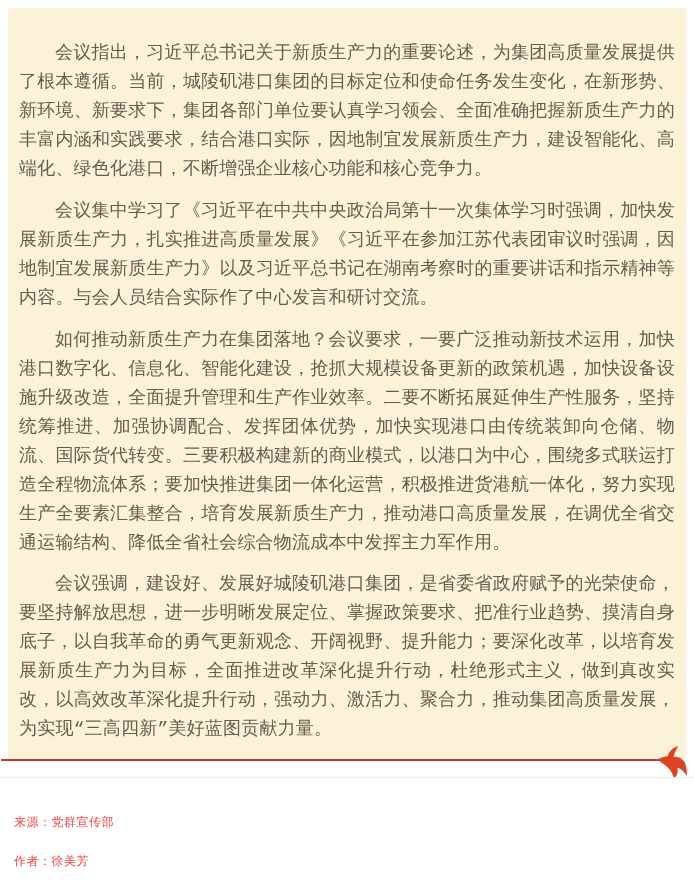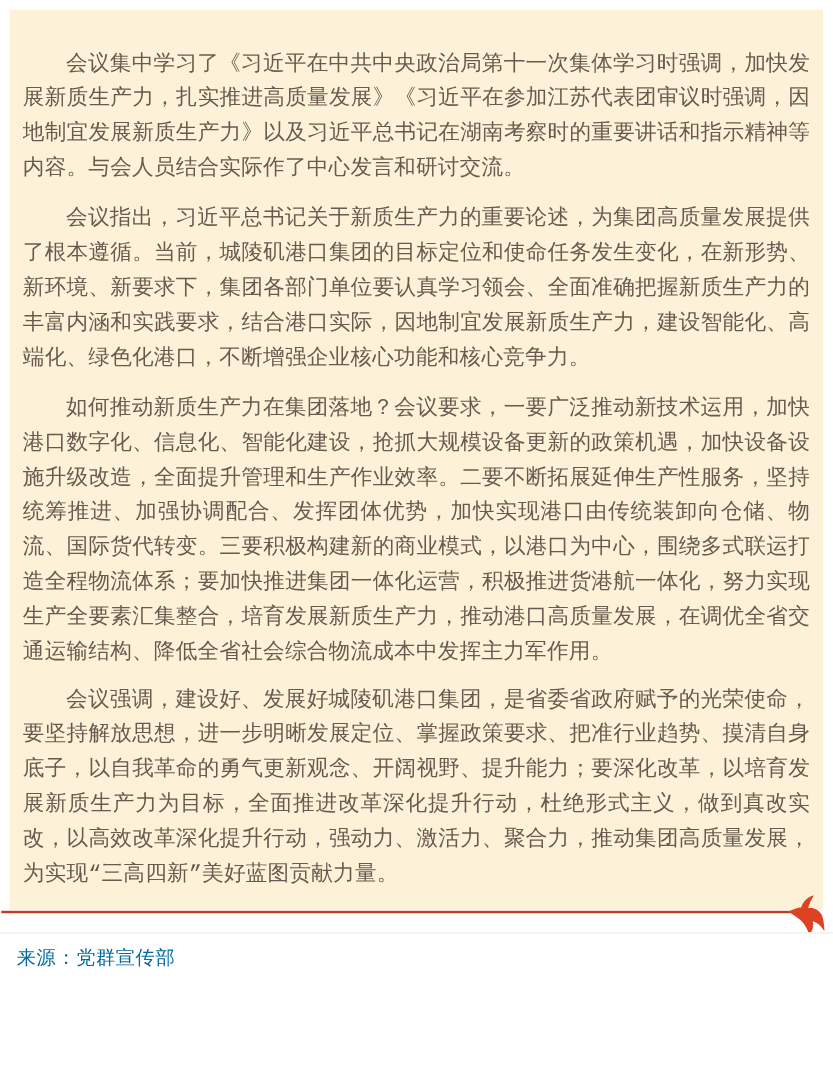--- a/index.html
+++ b/index.html
@@ -54,52 +54,58 @@
   
   .footer {
     position: absolute;
     left: 0; top: 777px;
     width: 694px;
     border-top: 1px solid #ececec;
     padding: 13px 0 0 14px;
     background: #ffffff;
   }
   .meta-row {
-    font-size: 16px;
+    font-size: 12px;
     line-height: 15px;
-    color: #0369a1;
+    color: #ef4444;
     margin-bottom: 17px;
     letter-spacing: 0.5px;
+    margin-top: 24px;
   }
   .meta-row .pair { margin-right: 8px; }
   .meta-row .pair:last-child { margin-right: 0; }
   .meta-row .gap-wide { margin-right: 12px; }
 </style>
 </head>
 <body>
 
 <div class="page">
 
   <div class="content-card">
+    <p class="para">会议指出，习近平总书记关于新质生产力的重要论述，为集团高质量发展提供了根本遵循。当前，城陵矶港口集团的目标定位和使命任务发生变化，在新形势、新环境、新要求下，集团各部门单位要认真学习领会、全面准确把握新质生产力的丰富内涵和实践要求，结合港口实际，因地制宜发展新质生产力，建设智能化、高端化、绿色化港口，不断增强企业核心功能和核心竞争力。</p>
     <p class="para">会议集中学习了《习近平在中共中央政治局第十一次集体学习时强调，加快发展新质生产力，扎实推进高质量发展》《习近平在参加江苏代表团审议时强调，因地制宜发展新质生产力》以及习近平总书记在湖南考察时的重要讲话和指示精神等内容。与会人员结合实际作了中心发言和研讨交流。</p>
-    <p class="para">会议指出，习近平总书记关于新质生产力的重要论述，为集团高质量发展提供了根本遵循。当前，城陵矶港口集团的目标定位和使命任务发生变化，在新形势、新环境、新要求下，集团各部门单位要认真学习领会、全面准确把握新质生产力的丰富内涵和实践要求，结合港口实际，因地制宜发展新质生产力，建设智能化、高端化、绿色化港口，不断增强企业核心功能和核心竞争力。</p>
     <p class="para">如何推动新质生产力在集团落地？会议要求，一要广泛推动新技术运用，加快港口数字化、信息化、智能化建设，抢抓大规模设备更新的政策机遇，加快设备设施升级改造，全面提升管理和生产作业效率。二要不断拓展延伸生产性服务，坚持统筹推进、加强协调配合、发挥团体优势，加快实现港口由传统装卸向仓储、物流、国际货代转变。三要积极构建新的商业模式，以港口为中心，围绕多式联运打造全程物流体系；要加快推进集团一体化运营，积极推进货港航一体化，努力实现生产全要素汇集整合，培育发展新质生产力，推动港口高质量发展，在调优全省交通运输结构、降低全省社会综合物流成本中发挥主力军作用。</p>
     <p class="para">会议强调，建设好、发展好城陵矶港口集团，是省委省政府赋予的光荣使命，要坚持解放思想，进一步明晰发展定位、掌握政策要求、把准行业趋势、摸清自身底子，以自我革命的勇气更新观念、开阔视野、提升能力；要深化改革，以培育发展新质生产力为目标，全面推进改革深化提升行动，杜绝形式主义，做到真改实改，以高效改革深化提升行动，强动力、激活力、聚合力，推动集团高质量发展，为实现“三高四新”美好蓝图贡献力量。</p>
   </div>
 
   <div class="divider-row">
     <div class="divider-line"></div>
     <span class="bird">
       <svg viewBox="0 0 32 34" xmlns="http://www.w3.org/2000/svg" aria-hidden="true">
         <path fill="#dd4223" d="M0,14 C4,12 8,10.5 11,10.5 C12.5,5.5 16.5,1.5 22,0 C19.5,4 17.8,8 17,11.2 C21.5,10.2 26,12.5 28.8,17 C30.2,21 31,26 31,31 C28,26.2 24.8,23.2 21,22.3 C22,26.5 21,30.2 18,34 C16.2,29 14,25 11,22 C7.2,18.8 3.2,16 0,14 Z"></path>
       </svg>
     </span>
   </div>
 
   <div class="footer">
     <div class="meta-row">
       <span class="pair">
         <span>来源：</span><span>党群宣传部</span>
       </span>
     </div>
+    <div class="meta-row">
+      <span class="pair">
+        <span>作者：</span><span>徐美芳</span>
+      </span>
+    </div>
   </div>
 
 </div>
 
 </body></html>

